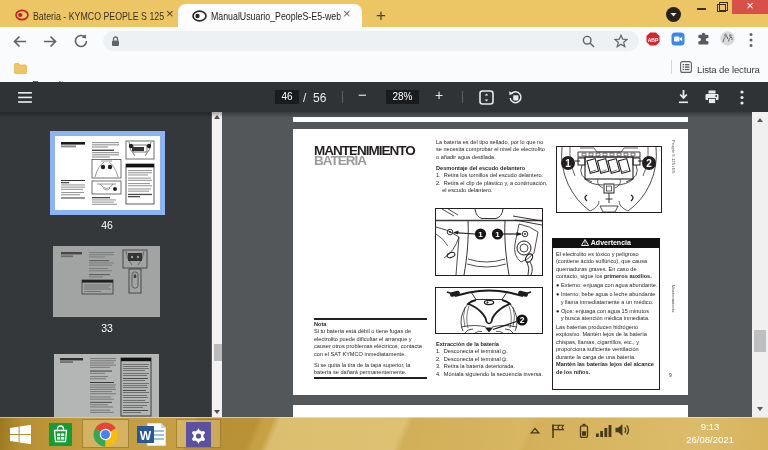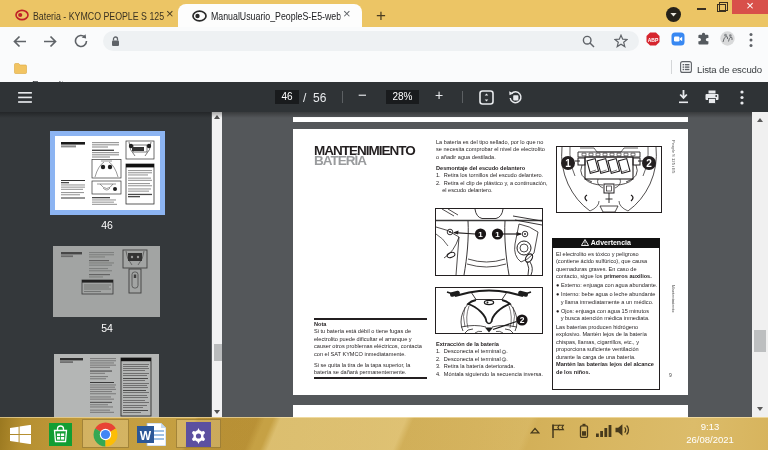--- a/index.html
+++ b/index.html
@@ -158,21 +158,21 @@
   <div style="position:absolute;left:671px;top:4px;width:1px;height:14px;background:#d4d6d8"></div>
   <svg style="position:absolute;left:680px;top:5px" width="12" height="12" viewBox="0 0 12 12">
     <rect x="0.6" y="0.6" width="10.8" height="10.8" rx="2" fill="none" stroke="#5f6368" stroke-width="1.1"></rect>
     <rect x="2.6" y="3" width="1.4" height="1.4" fill="#5f6368"></rect>
     <rect x="2.6" y="5.4" width="1.4" height="1.4" fill="#5f6368"></rect>
     <rect x="2.6" y="7.8" width="1.4" height="1.4" fill="#5f6368"></rect>
     <rect x="4.8" y="3" width="4.6" height="1.4" fill="#5f6368"></rect>
     <rect x="4.8" y="5.4" width="4.6" height="1.4" fill="#5f6368"></rect>
     <rect x="4.8" y="7.8" width="4.6" height="1.4" fill="#5f6368"></rect>
   </svg>
-  <div style="position:absolute;left:697px;top:7.5px;font-size:9.6px;letter-spacing:-0.15px;color:#3c4043">Lista de escudo</div>
+  <div style="position:absolute;left:697px;top:7.5px;font-size:9.6px;letter-spacing:-0.15px;color:#3c4043">Lista de lectura</div>
 </div>
 
 <div class="abs" id="pdfbar">
   <svg style="position:absolute;left:18px;top:9.5px" width="14" height="11" viewBox="0 0 15 12">
     <rect y="0" width="15" height="1.8" fill="#e8eaed"></rect>
       <rect y="5" width="15" height="1.8" fill="#e8eaed"></rect>
       <rect y="10" width="15" height="1.8" fill="#e8eaed"></rect>
   </svg>
   <div class="pbox" style="left:275px;top:8px;width:24px;height:14px;line-height:14px;">46</div>
   <div style="position:absolute;left:303px;top:9px;font-size:12px;color:#e8eaed;">/&nbsp; 56</div>
@@ -297,21 +297,21 @@
         <rect x="29" y="34" width="31" height="14" fill="none" stroke="#3a3a3a" stroke-width="0.8"></rect>
         <rect x="29" y="34" width="31" height="2.6" fill="#222"></rect>
         <g fill="#747675">
           <rect x="31" y="38.5" width="27" height="1"></rect>
             <rect x="31" y="40.5" width="25" height="1"></rect>
             <rect x="31" y="42.5" width="27" height="1"></rect>
             <rect x="31" y="45" width="17" height="1"></rect>
         </g>
       </svg>
     </div>
-    <div class="thlabel" style="left:87px;top:210px;">54</div>
+    <div class="thlabel" style="left:87px;top:210px;">33</div>
     <div id="th48">
       <svg width="105" height="63" viewBox="0 0 105 63">
         <rect x="6" y="4" width="23" height="2.4" fill="#2e2e2e"></rect>
         <rect x="6" y="7.2" width="13" height="1.8" fill="#6f6f6f"></rect>
         <g fill="#7d7d7d">
           <rect x="36" y="4" width="26" height="1.1"></rect>
             <rect x="36" y="6.2" width="26" height="1.1"></rect>
             <rect x="36" y="8.4" width="24" height="1.1"></rect>
           <rect x="36" y="10.6" width="26" height="1.1"></rect>
             <rect x="36" y="12.8" width="20" height="1.1"></rect>

